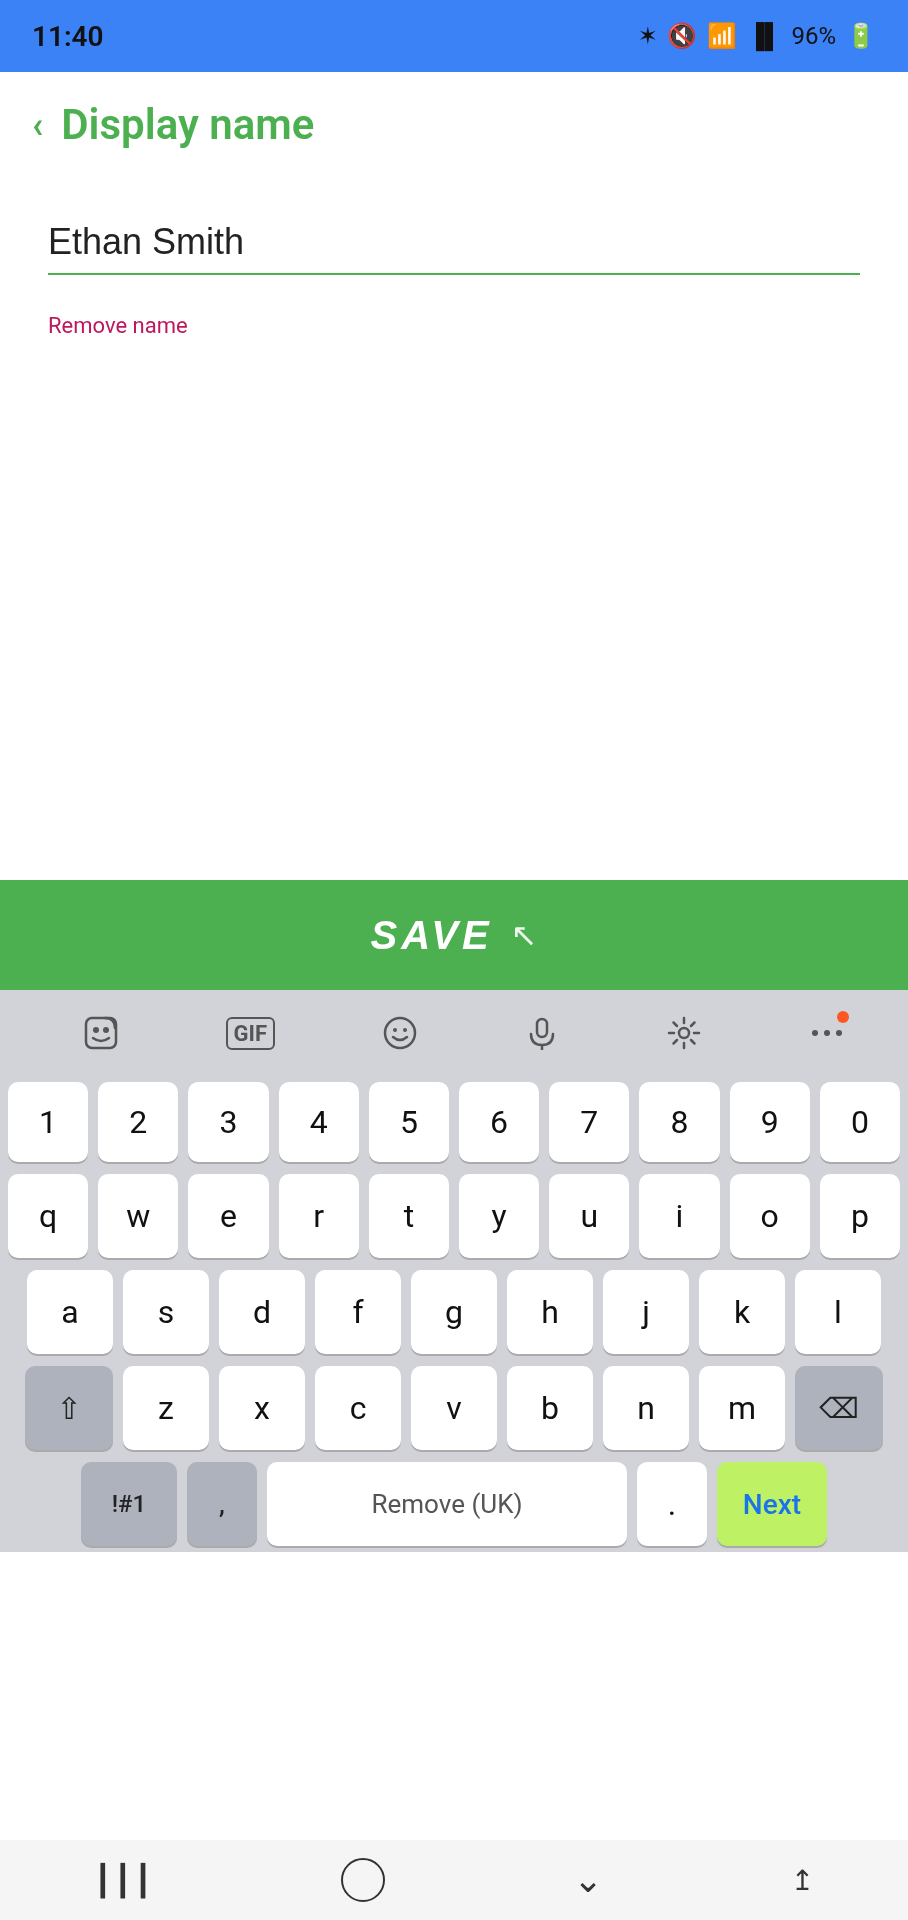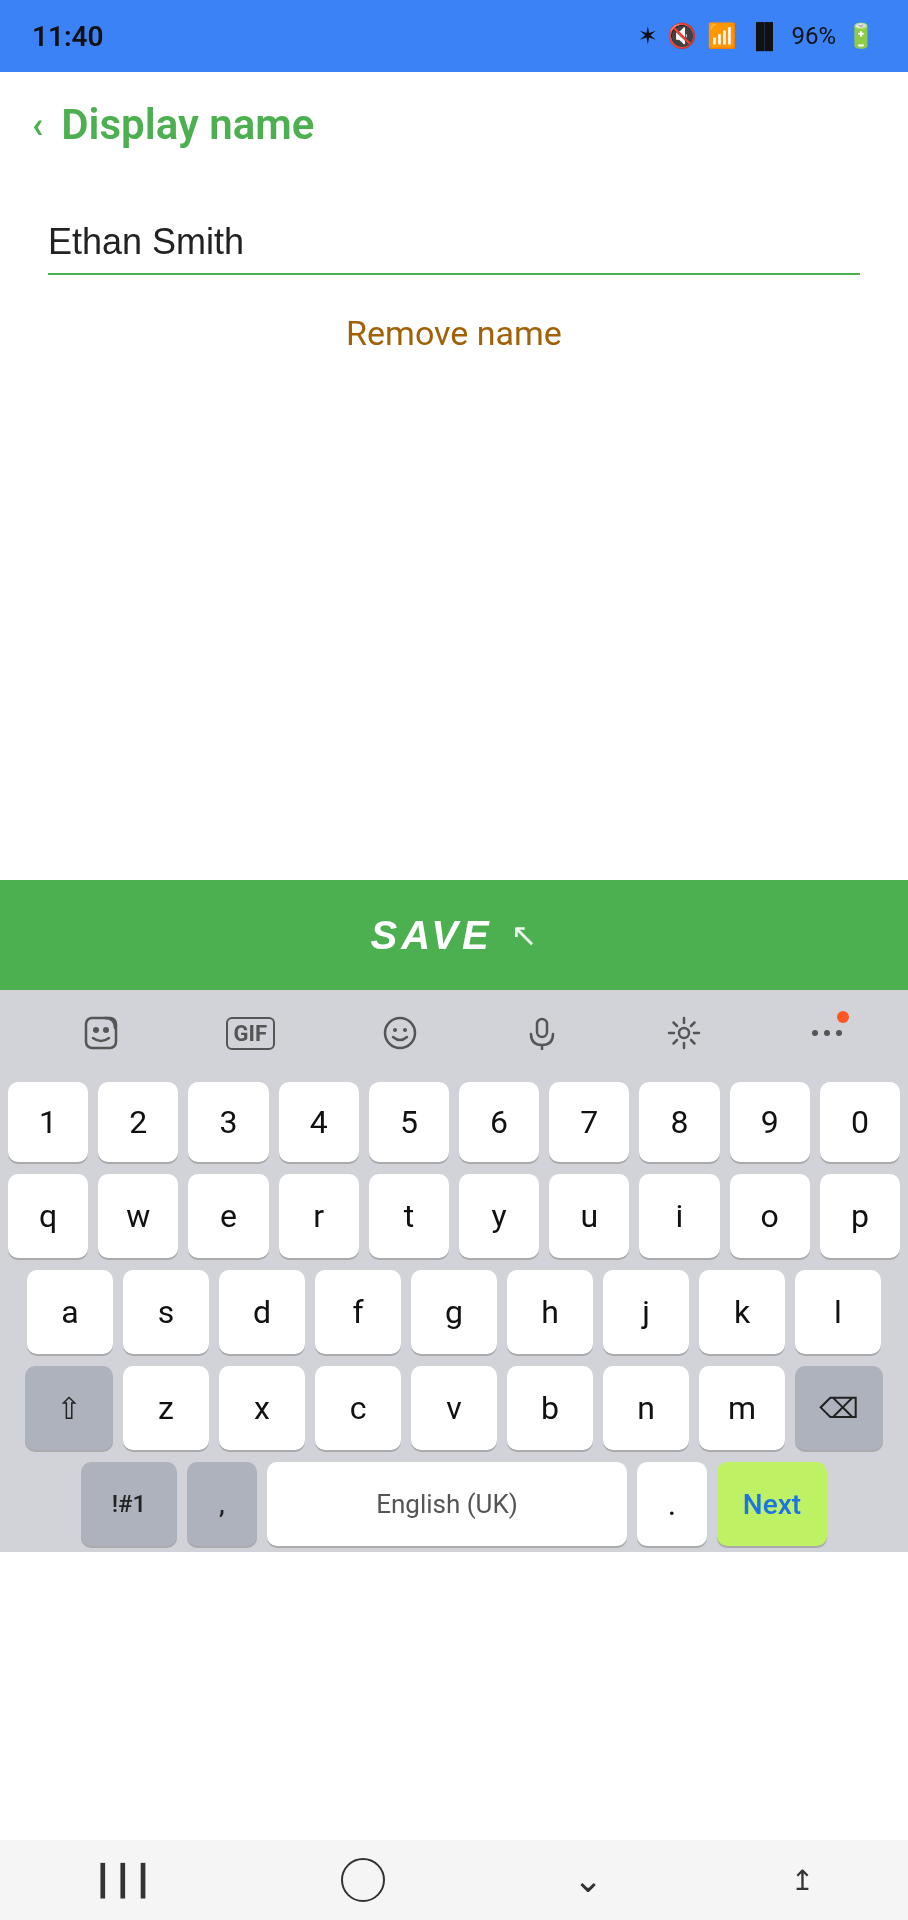--- a/index.html
+++ b/index.html
@@ -78,23 +78,23 @@
       border: none;
       border-bottom: 2px solid #4CAF50;
       outline: none;
       padding: 8px 0 10px 0;
       background: transparent;
     }
 
     
     .remove-name {
       display: block;
-      text-align: center;
-      font-size: 34px;
-      color: #a16207;
+      text-align: left;
+      font-size: 22px;
+      color: #be185d;
       margin-top: 28px;
       text-decoration: none;
     }
 
     
     .save-button {
       position: absolute;
       top: 880px;
       left: 0;
       width: 908px;
@@ -369,21 +369,21 @@
     <div class="key">v</div>
     <div class="key">b</div>
     <div class="key">n</div>
     <div class="key">m</div>
     <div class="key special backspace-key" style="font-size:28px;">⌫</div>
   </div>
 
   <div class="key-row">
     <div class="key special" style="font-size:24px; min-width:86px; max-width:96px;">!#1</div>
     <div class="key special period-key">,</div>
-    <div class="key space-key">English (UK)</div>
+    <div class="key space-key">Remove (UK)</div>
     <div class="key period-key">.</div>
     <div class="key next-key" style="color:#1a73e8; font-weight:500; font-size:28px;">Next</div>
   </div>
 </div>
 
 <div class="nav-bar">
   <span class="nav-icon" style="font-size:30px; letter-spacing:2px;">┃┃┃</span>
   <span class="nav-icon" style="font-size:36px; border: 2px solid #333; border-radius: 50%; width:44px; height:44px; display:flex; align-items:center; justify-content:center;"></span>
   <span class="nav-icon" style="font-size:36px;">⌄</span>
   <span class="nav-icon" style="font-size:28px;">↥</span>

